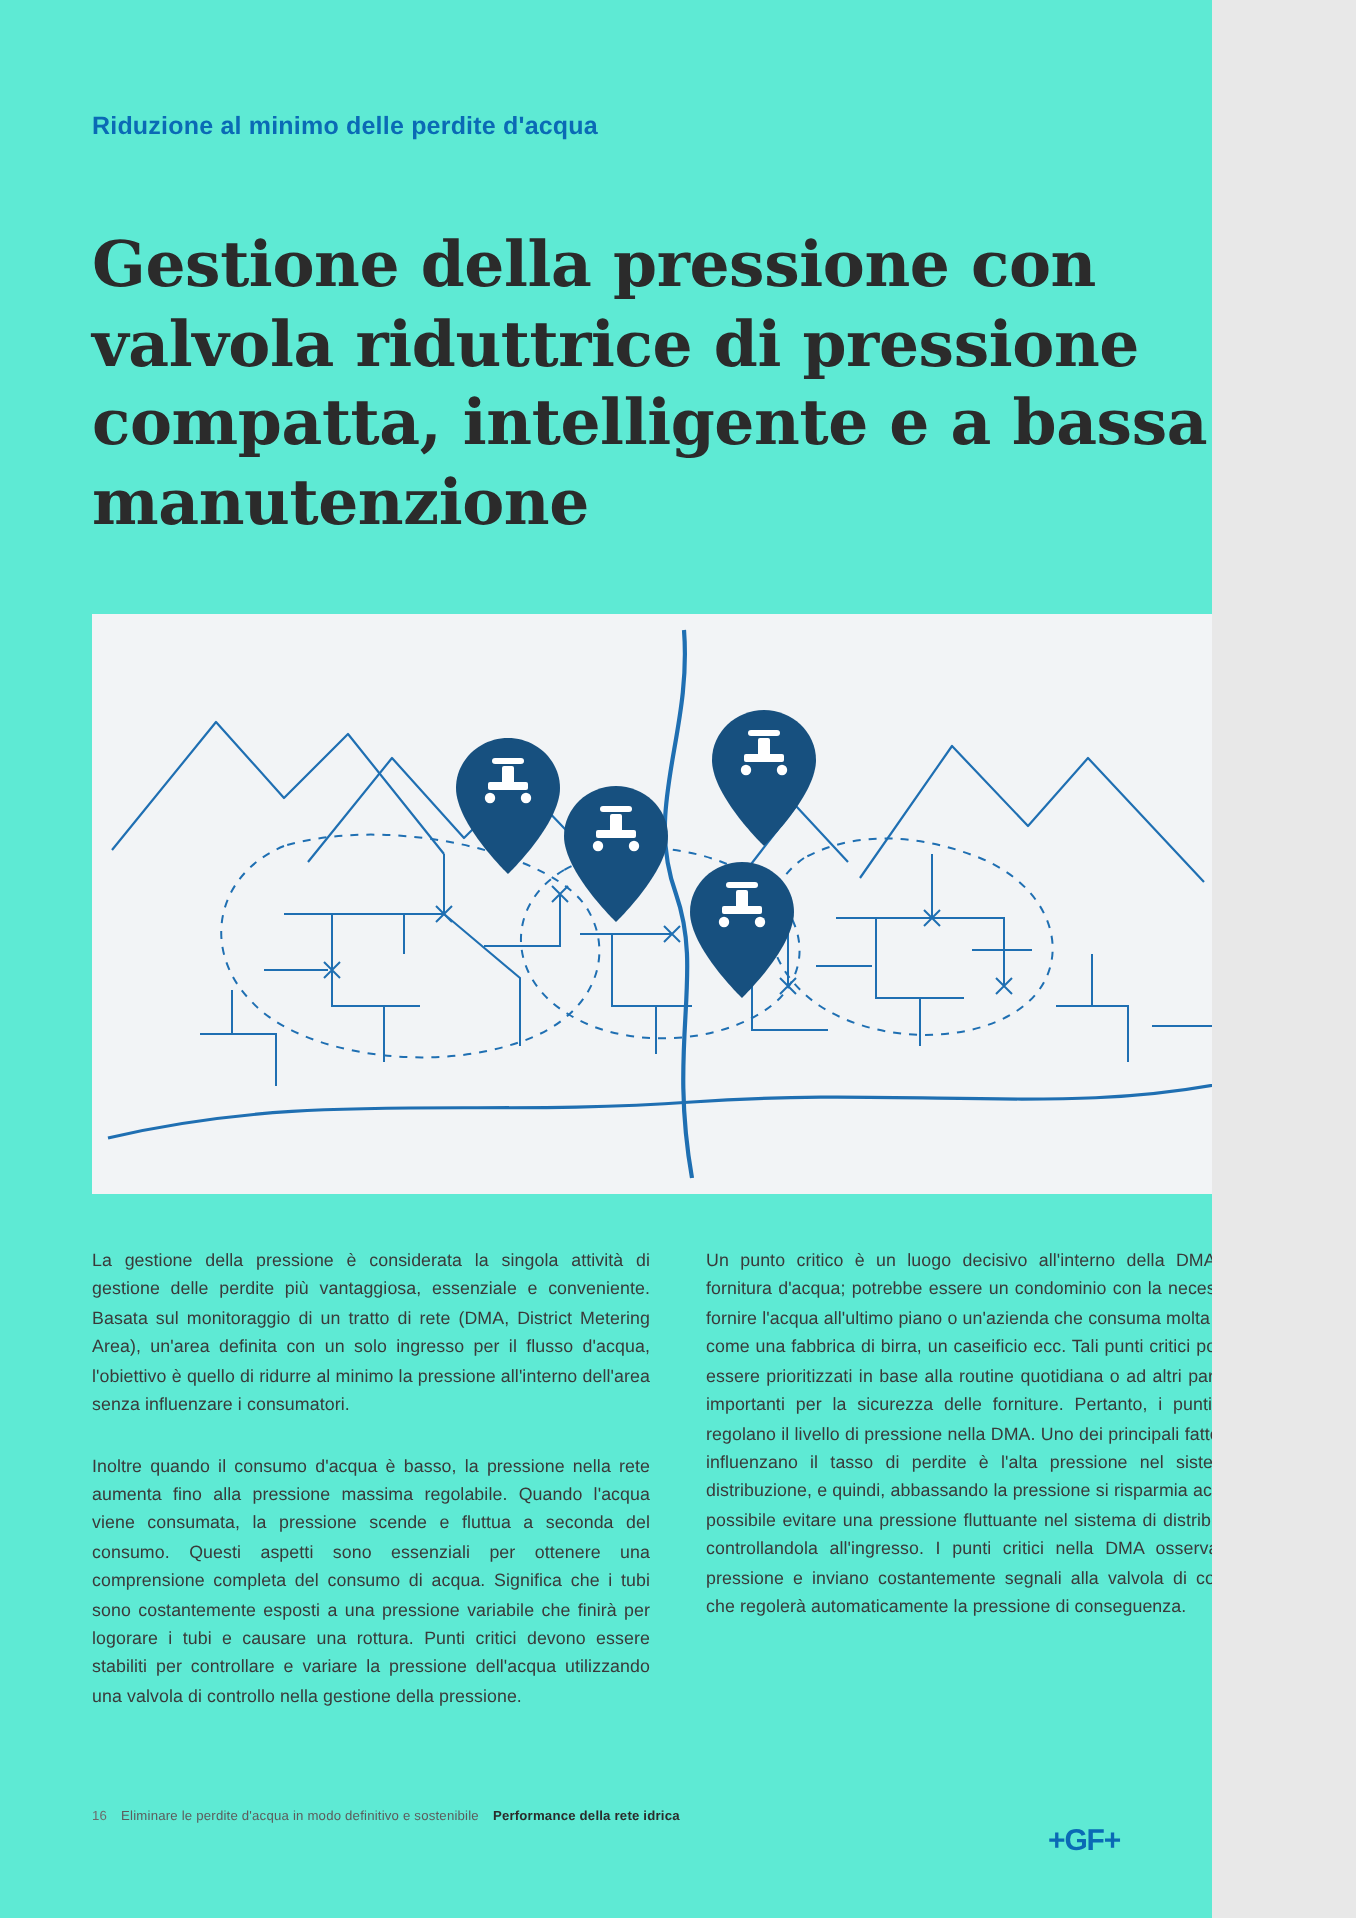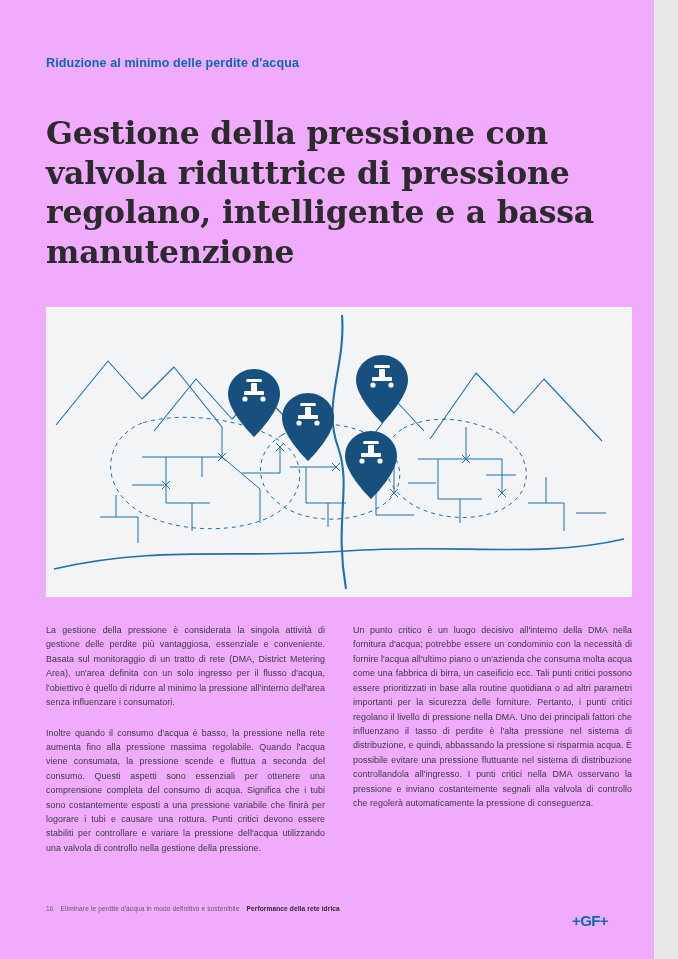--- a/index.html
+++ b/index.html
@@ -5,23 +5,23 @@
   html, body {
     margin: 0;
     padding: 0;
     background: #e8e8e8;
   }
   body {
     font-family: "Liberation Sans", sans-serif;
   }
   .page {
     position: relative;
-    width: 654px;
+    width: 606px;
     height: 959px;
-    background: #f0abfc;
+    background: #5eead4;
     overflow: hidden;
     box-sizing: border-box;
   }
   .eyebrow {
     position: absolute;
     left: 46px;
     top: 56px;
     font-size: 12.5px;
     font-weight: bold;
     color: #0a6ab5;
@@ -110,21 +110,21 @@
     fill: #ffffff;
   }
 </style>
 </head>
 <body>
 
 <div class="page">
 
   <div class="eyebrow">Riduzione al minimo delle perdite d'acqua</div>
 
-  <h1 class="headline">Gestione della pressione con valvola riduttrice di pressione regolano, intelligente e a bassa manutenzione</h1>
+  <h1 class="headline">Gestione della pressione con valvola riduttrice di pressione compatta, intelligente e a bassa manutenzione</h1>
 
   <div class="figure">
     <svg width="586" height="290" viewBox="0 0 586 290" xmlns="http://www.w3.org/2000/svg">
       <rect x="0" y="0" width="586" height="290" fill="#f2f4f6"></rect>
 
       <g fill="none" stroke="#1f6fb2" stroke-width="1.1" stroke-linejoin="round">
         <path d="M10 118 L62 54 L96 92 L128 60 L176 120"></path>
         <path d="M108 124 L150 72 L186 112 L214 84 L258 130"></path>
         <path d="M384 132 L430 66 L468 106 L498 72 L556 134"></path>
         <path d="M318 140 L352 96 L378 124"></path>

